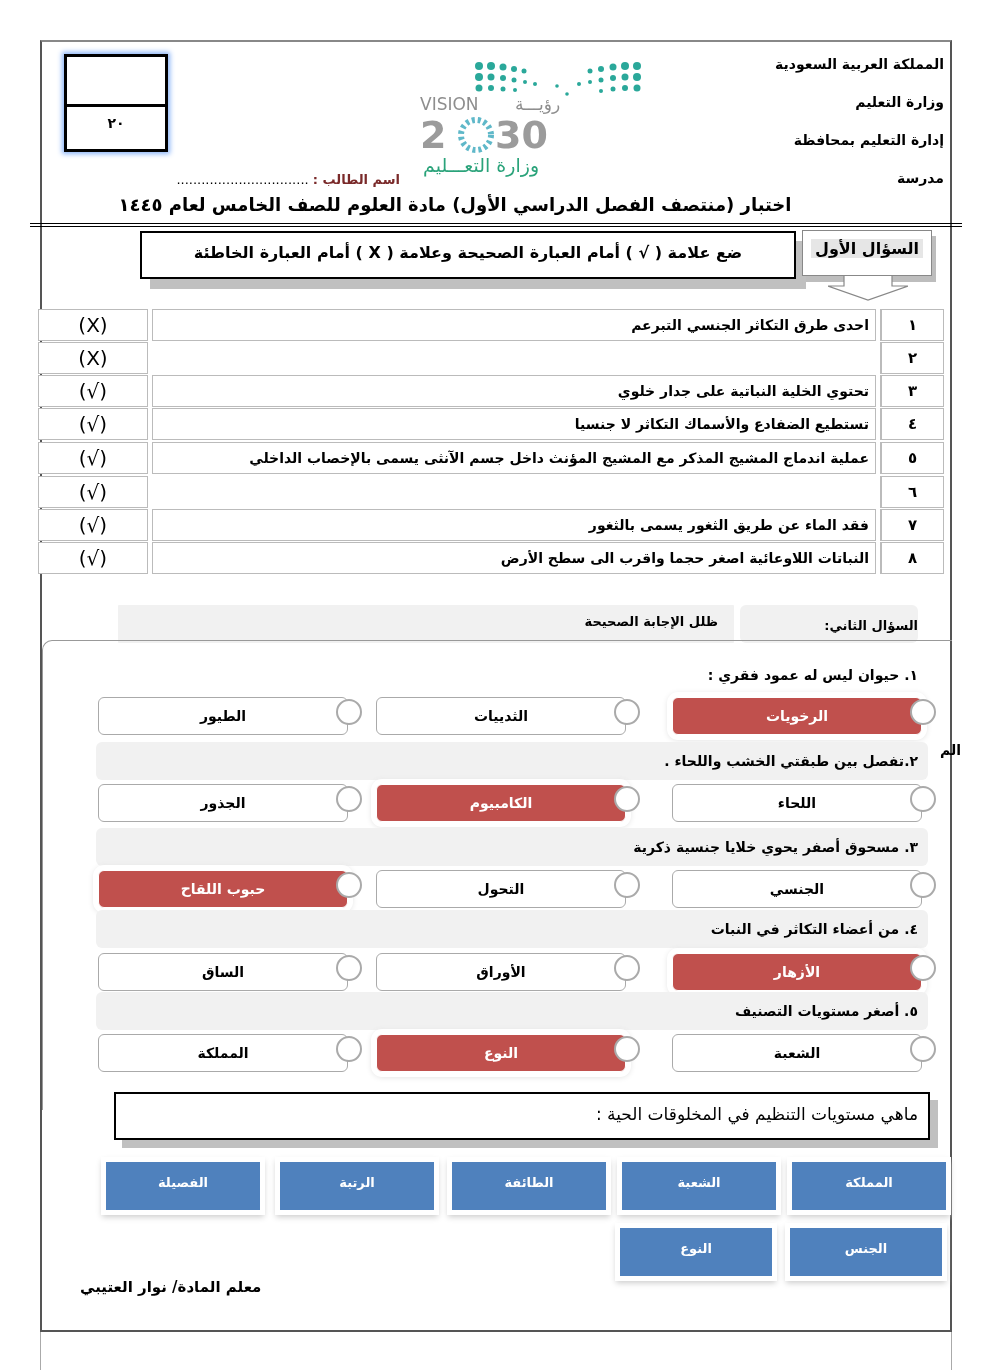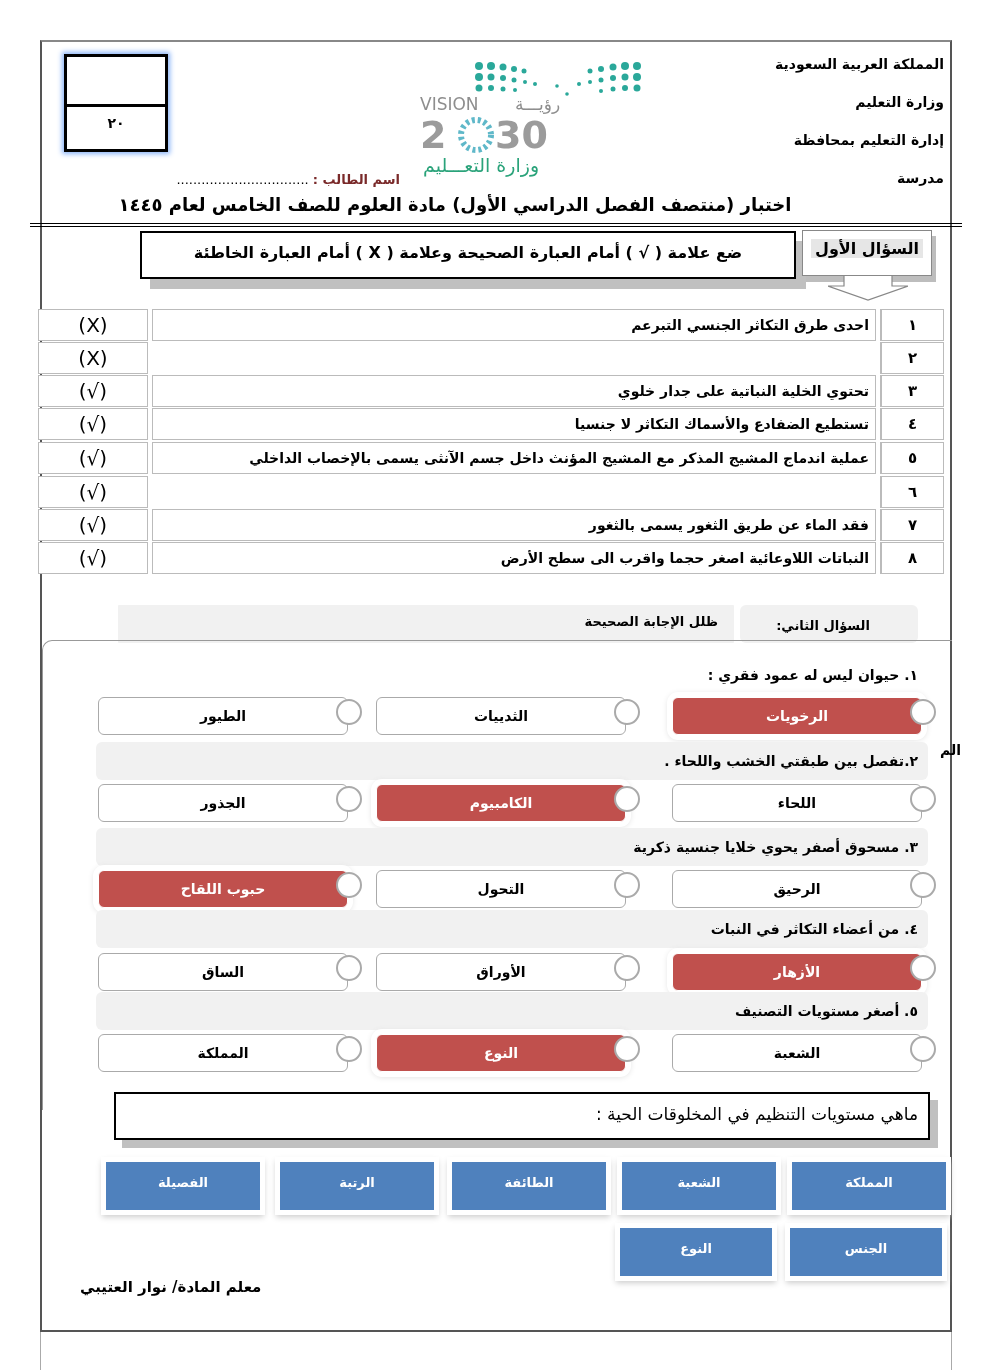--- a/index.html
+++ b/index.html
@@ -25,21 +25,21 @@
   .q1-callout { left: 802px; top: 230px; width: 130px; height: 46px; border: 1px solid #888; background: #fff; box-shadow: 4px 6px 0 #bdbdbd; text-align: center; }
   .q1-callout span { display: inline-block; margin-top: 8px; background: #e6e6e6; font-weight: bold; font-size: 16px; padding: 0 4px; }
   .arrow { left: 828px; top: 276px; width: 80px; height: 26px; }
   .tf-row { position: absolute; left: 38px; width: 906px; height: 32px; }
   .cell { position: absolute; top: 0; height: 32px; border: 1px solid #bbb; background: #fff; }
   .cell.num { right: 0; width: 64px; text-align: center; font-weight: bold; font-size: 15px; line-height: 30px; border-left: 2px solid #bbb; }
   .cell.stmt { right: 68px; width: 724px; text-align: right; padding-right: 6px; font-weight: bold; font-size: 14px; line-height: 30px; white-space: nowrap; }
   .cell.ans { right: 796px; width: 110px; text-align: center; font-size: 20px; line-height: 30px; }
   
   .q2-tab-main { left: 118px; top: 605px; width: 616px; height: 38px; background: #f1f1f1; border-radius: 1px; text-align: right; padding-right: 16px; font-weight: bold; font-size: 13px; line-height: 34px; }
-  .q2-tab-label { left: 740px; top: 605px; width: 178px; height: 38px; background: #f1f1f1; border-radius: 6px; text-align: center; padding-right: 12px; font-weight: bold; font-size: 13px; line-height: 42px; }
+  .q2-tab-label { left: 740px; top: 605px; width: 178px; height: 38px; background: #f1f1f1; border-radius: 6px; text-align: right; font-weight: bold; font-size: 13px; line-height: 42px; }
   .q2-panel { left: 42px; top: 640px; width: 910px; height: 470px; border-top: 1px solid #999; border-left: 1px solid #999; border-top-left-radius: 10px; }
   .mcq-q { left: 96px; width: 832px; height: 38px; background: #f1f1f1; border-radius: 6px; text-align: right; padding-right: 10px; font-weight: bold; font-size: 14px; line-height: 38px; white-space: nowrap; }
   .mcq-q.first { background: transparent; }
   .opt { height: 38px; border: 1px solid #aaa; border-radius: 6px; background: #fff; text-align: center; font-weight: bold; font-size: 14px; line-height: 36px; }
   .opt.sel { background: #c0504d; color: #fff; border-color: #fff; box-shadow: 0 0 0 5px #fff, 0 1px 6px 4px #ddd; }
   .radio { width: 26px; height: 26px; border-radius: 50%; border: 2px solid #aaa; background: #fff; }
   
   .q3-box { left: 114px; top: 1092px; width: 816px; height: 48px; border: 2px solid #000; background: #fff; box-shadow: 8px 8px 0 #c0c0c0; text-align: right; padding-right: 10px; font-weight: normal; font-size: 17px; line-height: 40px; white-space: nowrap; }
   .lvl { height: 48px; background: #4f81bd; color: #fff; text-align: center; font-weight: bold; font-size: 13px; line-height: 42px; box-shadow: 0 0 0 5px #fff, 0 3px 6px 4px #ccc; }
   .teacher { left: 80px; top: 1278px; font-weight: bold; font-size: 15px; white-space: nowrap; }
@@ -178,21 +178,21 @@
     <div class="abs opt rtl" style="top: 697px; left: 98px; width: 250px;">الطيور</div>
     <div class="abs radio" style="top: 699px; left: 336px;"></div>
     <div class="abs mcq-q rtl" style="top: 742px;">٢.تفصل بين طبقتي الخشب واللحاء .</div>
     <div class="abs opt rtl" style="top: 784px; left: 672px; width: 250px;">اللحاء</div>
     <div class="abs radio" style="top: 786px; left: 910px;"></div>
     <div class="abs opt rtl sel" style="top: 784px; left: 376px; width: 250px;">الكامبيوم</div>
     <div class="abs radio" style="top: 786px; left: 614px;"></div>
     <div class="abs opt rtl" style="top: 784px; left: 98px; width: 250px;">الجذور</div>
     <div class="abs radio" style="top: 786px; left: 336px;"></div>
     <div class="abs mcq-q rtl" style="top: 828px;">٣. مسحوق أصفر يحوي خلايا جنسية ذكرية</div>
-    <div class="abs opt rtl" style="top: 870px; left: 672px; width: 250px;">الرحيق</div>
+    <div class="abs opt rtl" style="top: 870px; left: 672px; width: 250px;">الجنسي</div>
     <div class="abs radio" style="top: 872px; left: 910px;"></div>
     <div class="abs opt rtl" style="top: 870px; left: 376px; width: 250px;">التحول</div>
     <div class="abs radio" style="top: 872px; left: 614px;"></div>
     <div class="abs opt rtl sel" style="top: 870px; left: 98px; width: 250px;">حبوب اللقاح</div>
     <div class="abs radio" style="top: 872px; left: 336px;"></div>
     <div class="abs mcq-q rtl" style="top: 910px;">٤. من أعضاء التكاثر في النبات</div>
     <div class="abs opt rtl sel" style="top: 953px; left: 672px; width: 250px;">الأزهار</div>
     <div class="abs radio" style="top: 955px; left: 910px;"></div>
     <div class="abs opt rtl" style="top: 953px; left: 376px; width: 250px;">الأوراق</div>
     <div class="abs radio" style="top: 955px; left: 614px;"></div>

